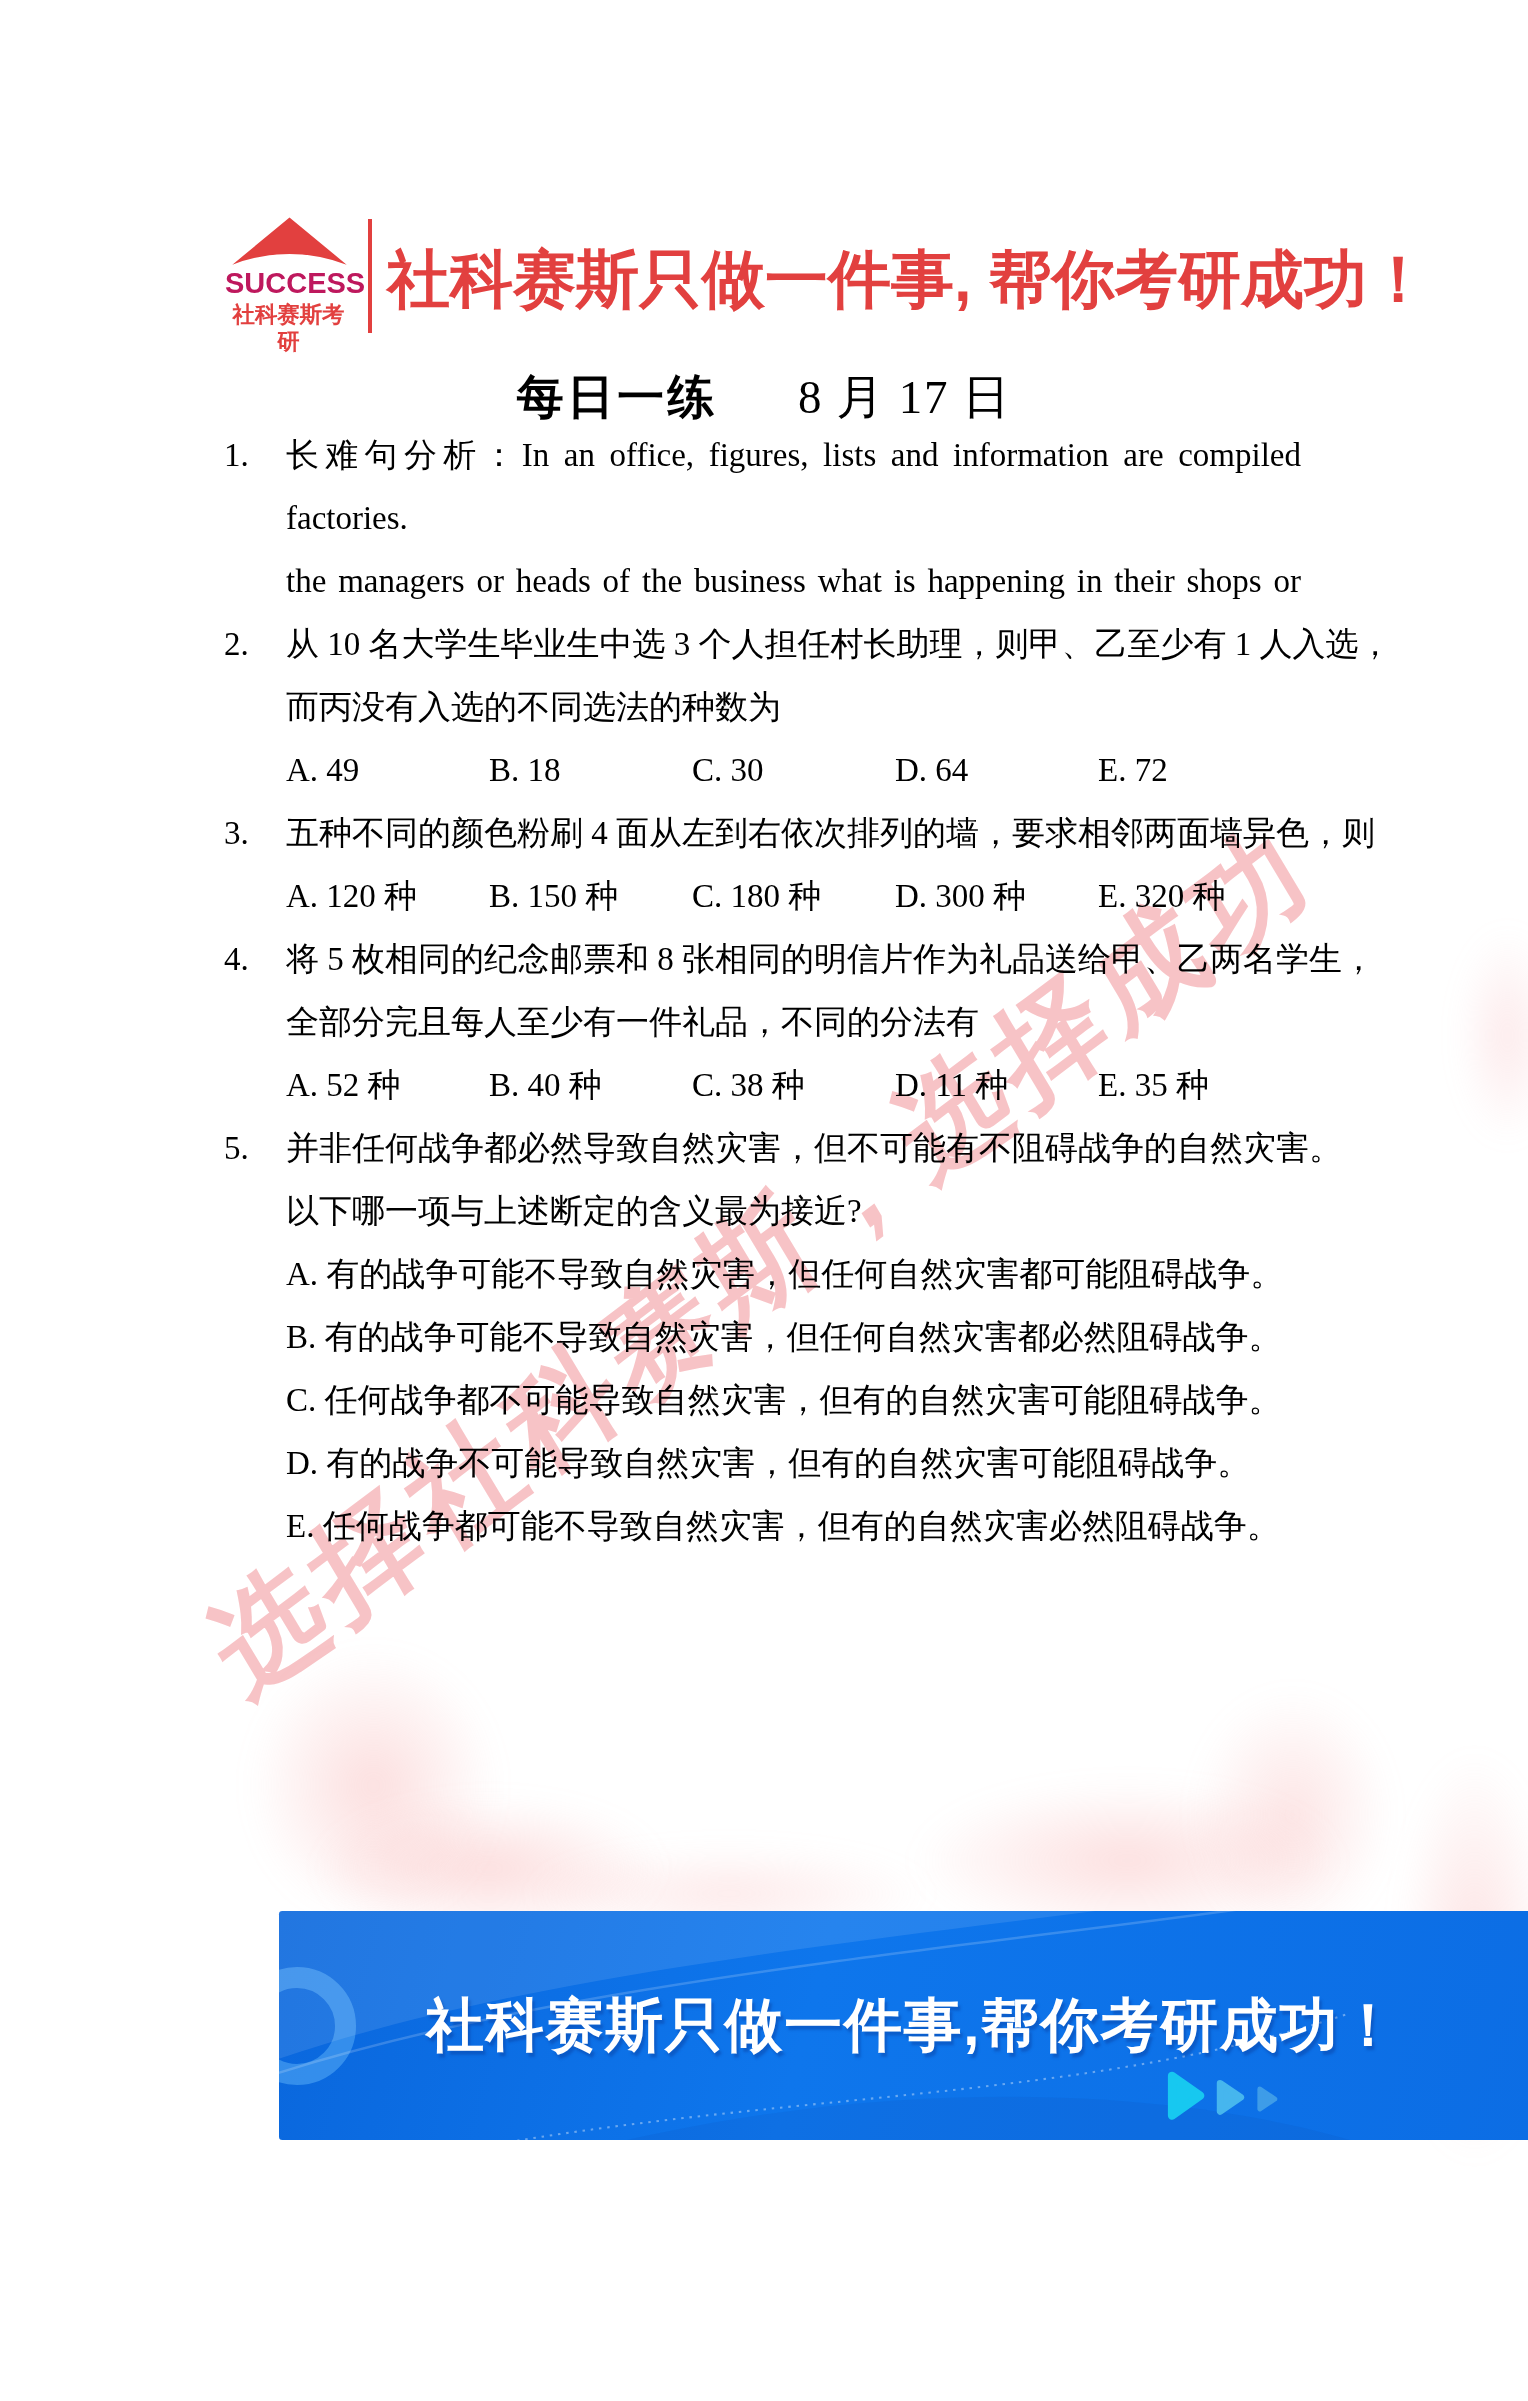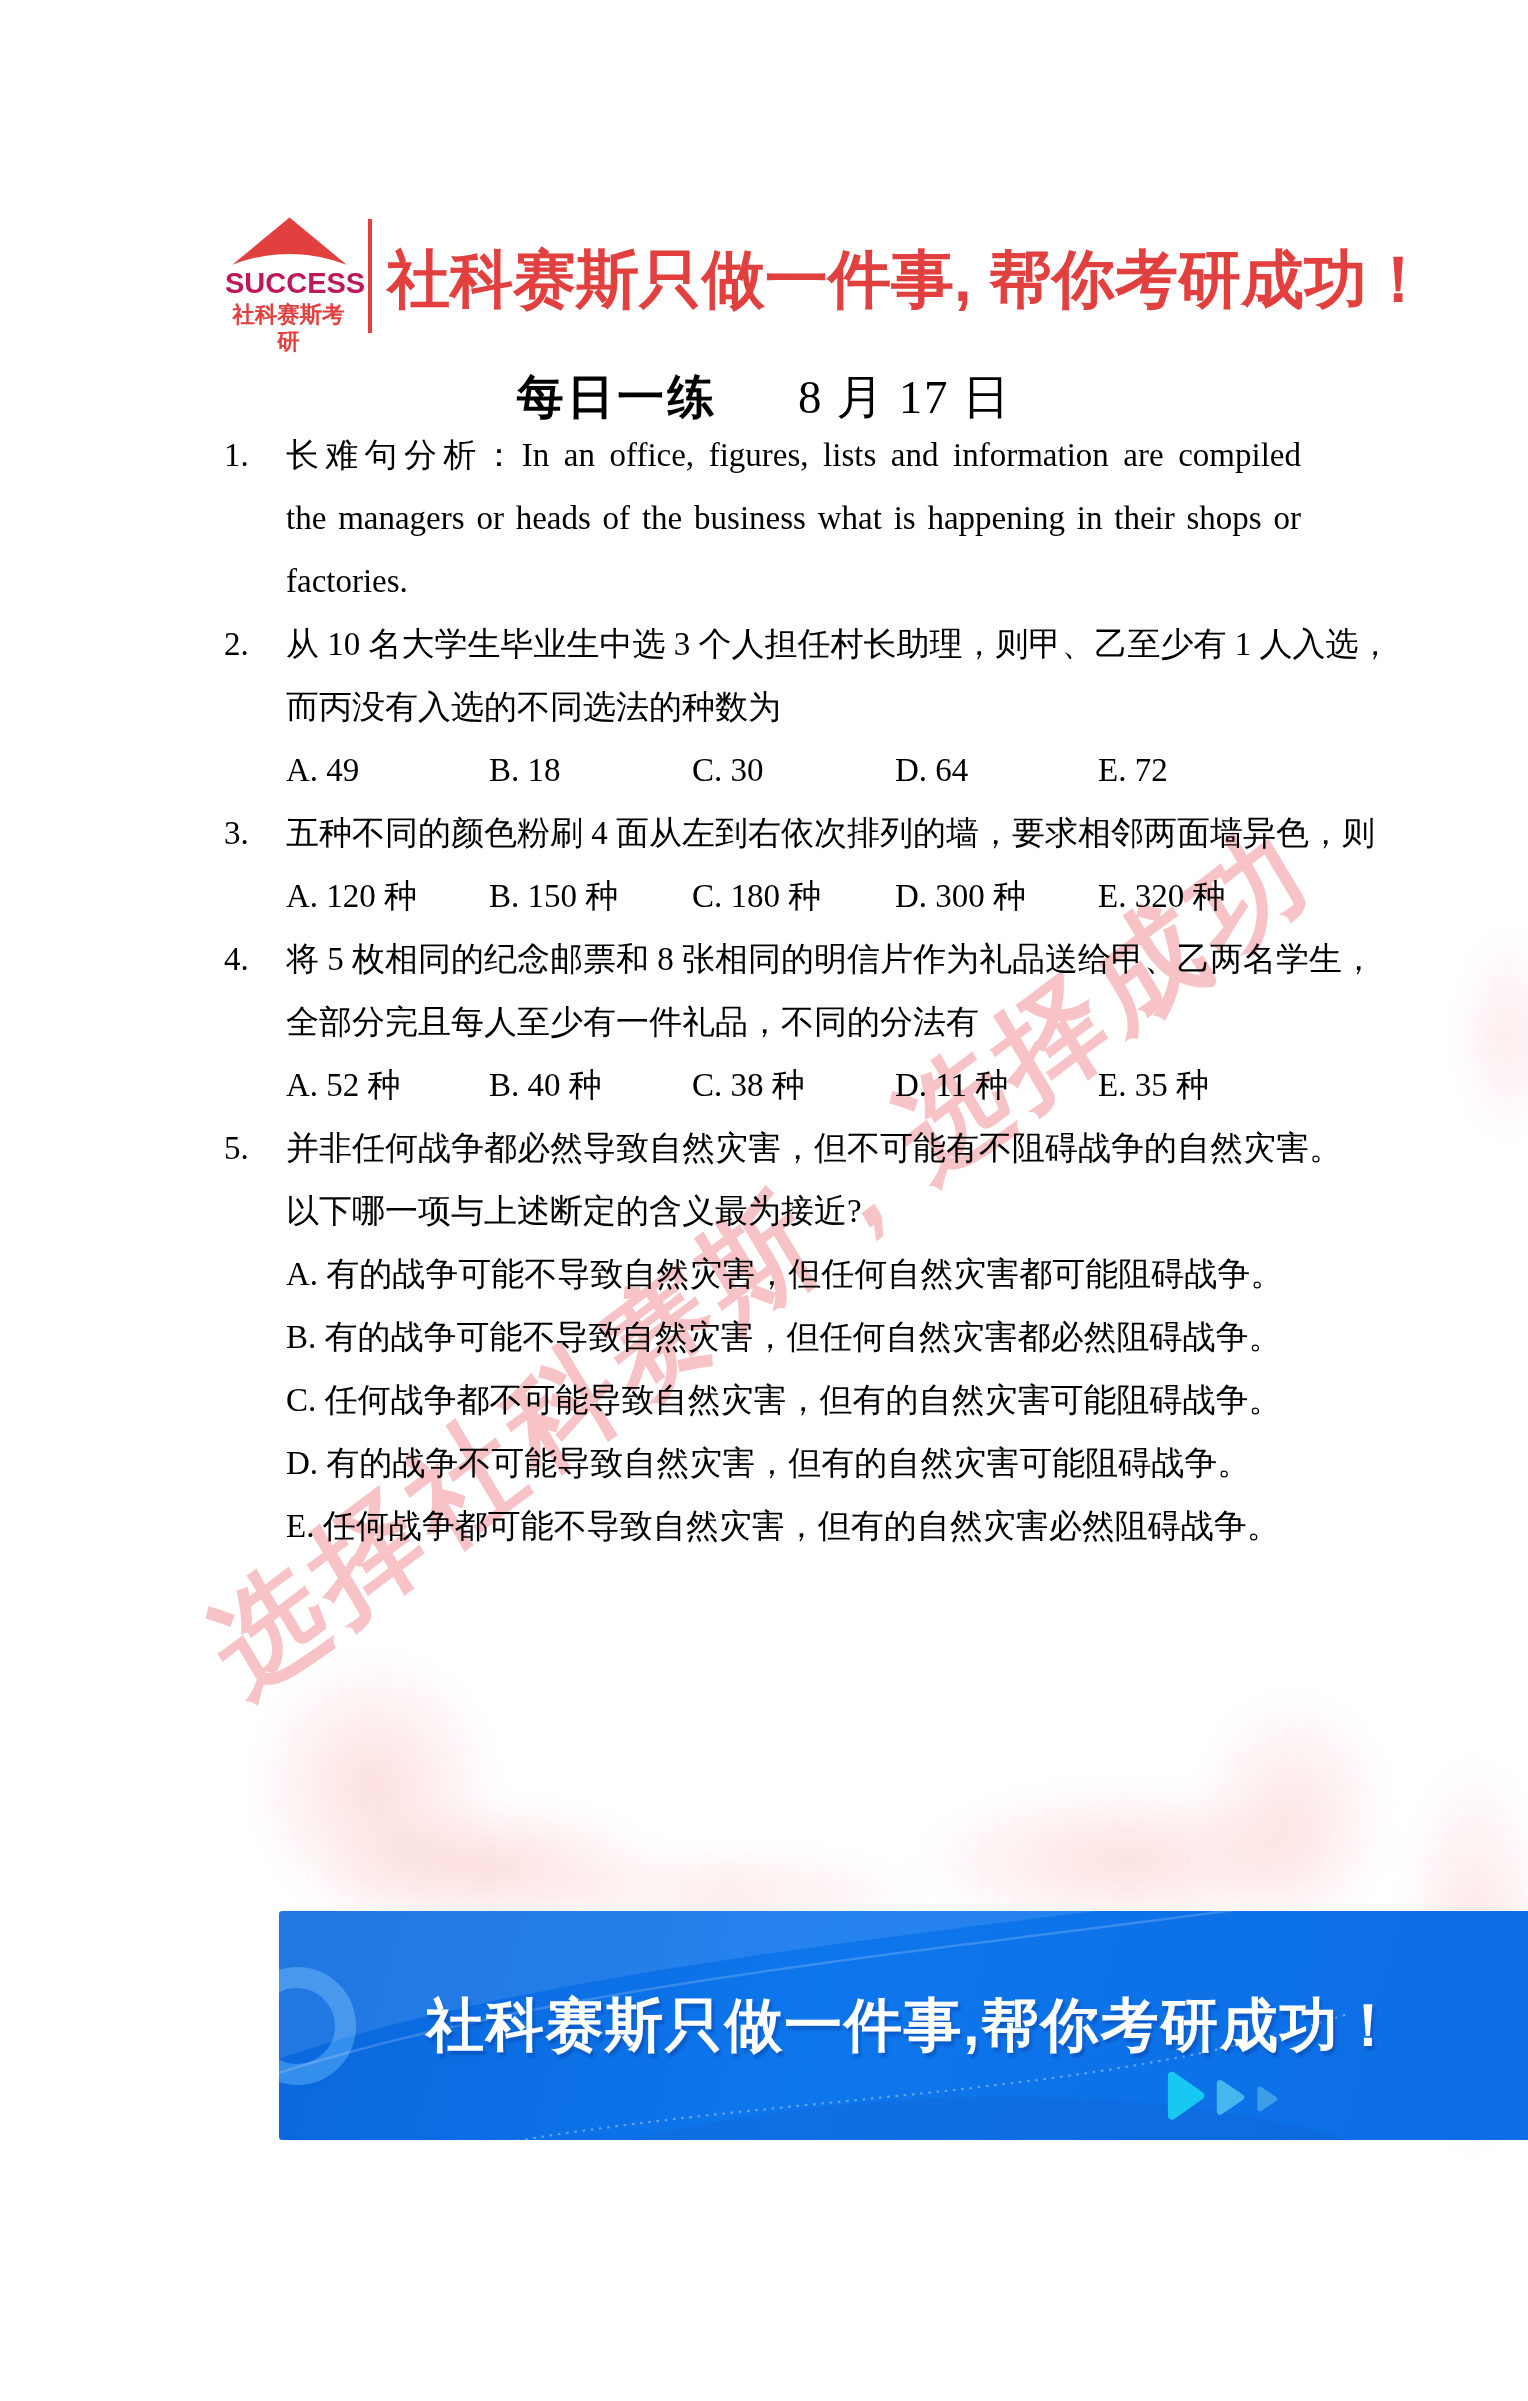--- a/index.html
+++ b/index.html
@@ -120,24 +120,24 @@
 <div class="blob w5"></div>
 <div class="blob w6"></div>
 <div class="blob w7"></div>
 
 <div id="questions">
     <div class="q-row">
       <span class="q-num">1.</span>
       <div class="q-text justify">长难句分析：In an office, figures, lists and information are compiled which tell</div>
     </div>
     <div class="q-row">
+      <div class="q-text">factories.</div>
+    </div>
+    <div class="q-row">
       <div class="q-text justify">the managers or heads of the business what is happening in their shops or</div>
-    </div>
-    <div class="q-row">
-      <div class="q-text">factories.</div>
     </div>
     <div class="q-row">
       <span class="q-num">2.</span>
       <div class="q-text">从 10 名大学生毕业生中选 3 个人担任村长助理，则甲、乙至少有 1 人入选，</div>
     </div>
     <div class="q-row">
       <div class="q-text">而丙没有入选的不同选法的种数为</div>
     </div>
     <div class="q-row">
       <div class="q-opts">

